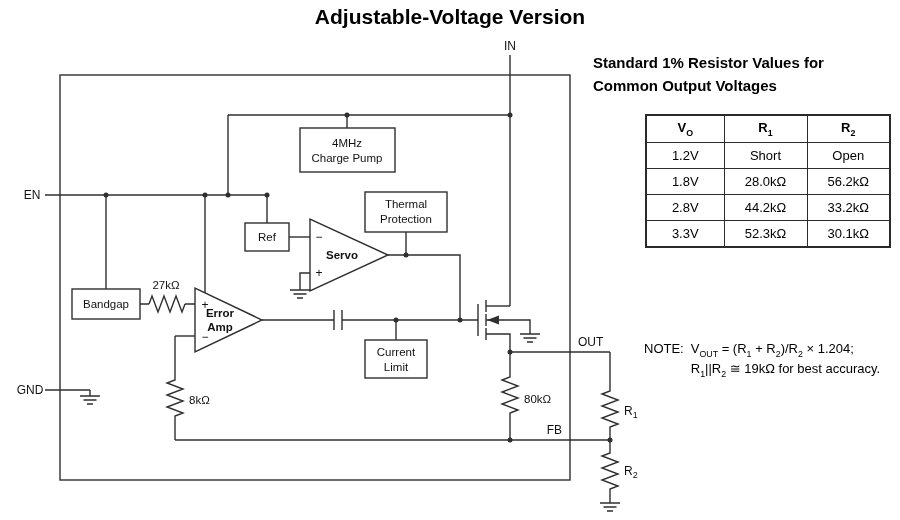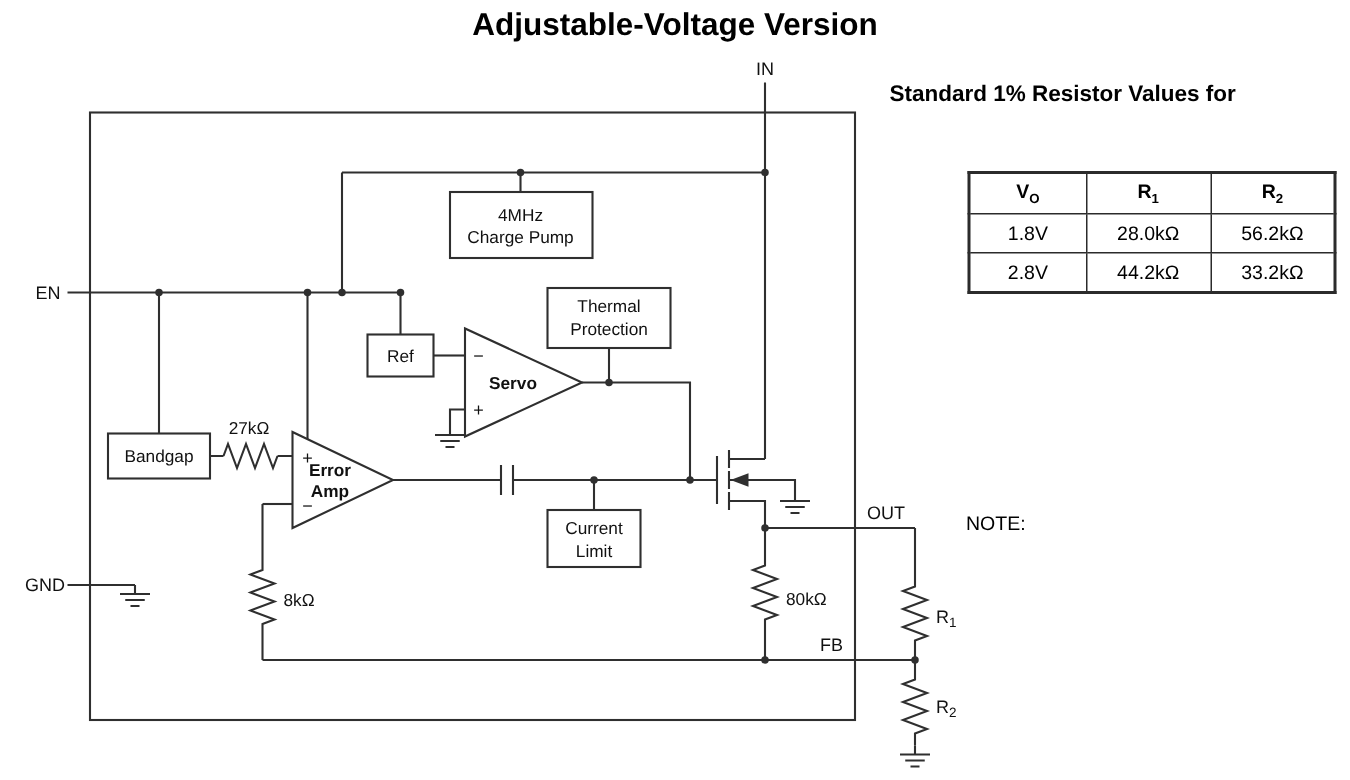--- a/index.html
+++ b/index.html
@@ -151,44 +151,56 @@
 
   <text class="t12" x="510" y="50" text-anchor="middle">IN</text>
   <text class="t12" x="32" y="199" text-anchor="middle">EN</text>
   <text class="t12" x="30" y="394" text-anchor="middle">GND</text>
   <text class="t12" x="578" y="346">OUT</text>
   <text class="t12" x="562" y="434" text-anchor="end">FB</text>
 </svg>
 
 <div class="rv-title">
   <div>Standard 1% Resistor Values for</div>
+  <div>Common Output Voltages</div>
 </div>
 
 <table class="rv">
   <colgroup>
       <col style="width:78px">
       <col style="width:83px">
       <col style="width:83px">
     </colgroup>
   <thead>
     <tr>
       <th><span>V</span><sub>O</sub></th>
       <th><span>R</span><sub>1</sub></th>
       <th><span>R</span><sub>2</sub></th>
     </tr>
   </thead>
   <tbody>
     <tr>
+        <td>1.2V</td>
+        <td>Short</td>
+        <td>Open</td>
+      </tr>
+    <tr>
         <td>1.8V</td>
         <td>28.0kΩ</td>
         <td>56.2kΩ</td>
       </tr>
     <tr>
         <td>2.8V</td>
         <td>44.2kΩ</td>
         <td>33.2kΩ</td>
       </tr>
+    <tr>
+        <td>3.3V</td>
+        <td>52.3kΩ</td>
+        <td>30.1kΩ</td>
+      </tr>
   </tbody>
 </table>
 
 <div class="note">
   <span class="note-label">NOTE:</span>
+  <span class="note-body"><span>V</span><sub>OUT</sub><span> = (R</span><sub>1</sub><span> + R</span><sub>2</sub><span>)/R</span><sub>2</sub><span> × 1.204; R</span><sub>1</sub><span>||R</span><sub>2</sub><span> ≅ 19kΩ for best accuracy.</span></span>
 </div>
 
 </body></html>

